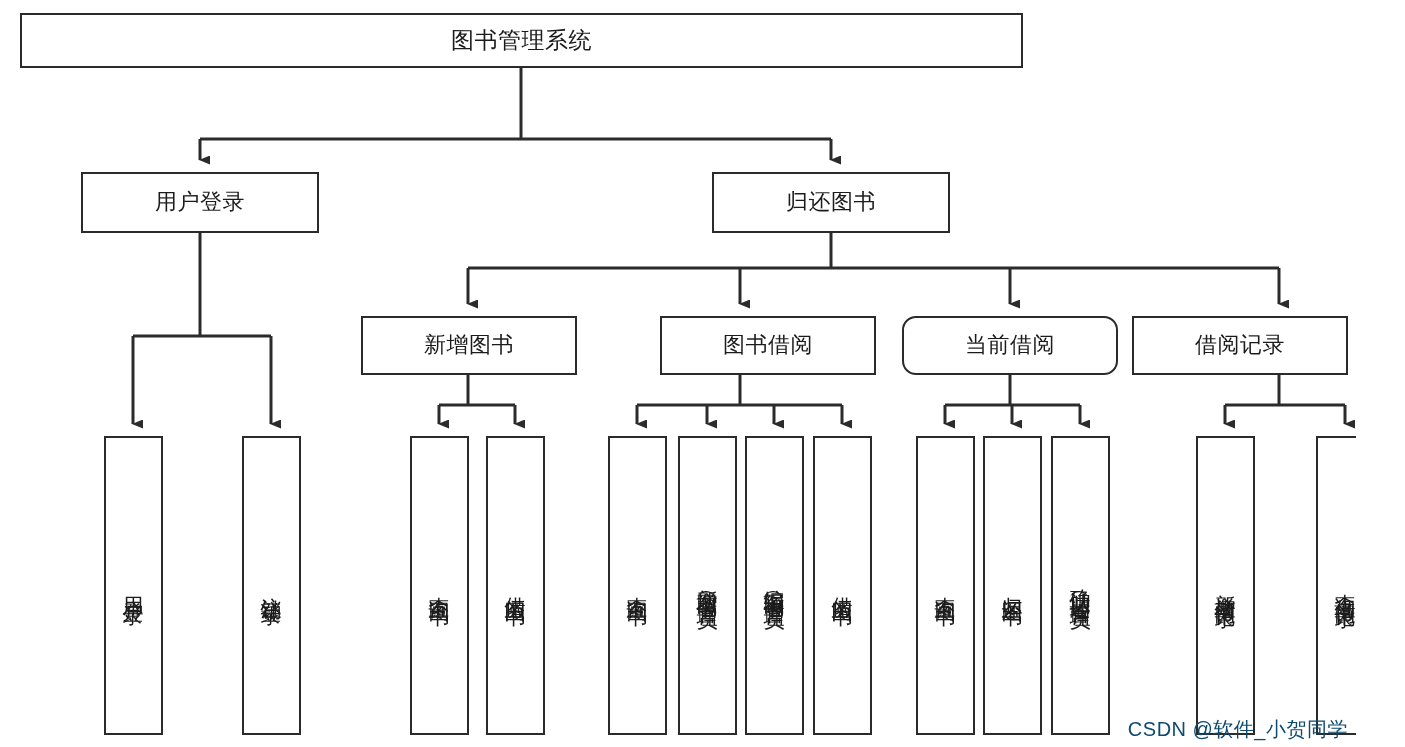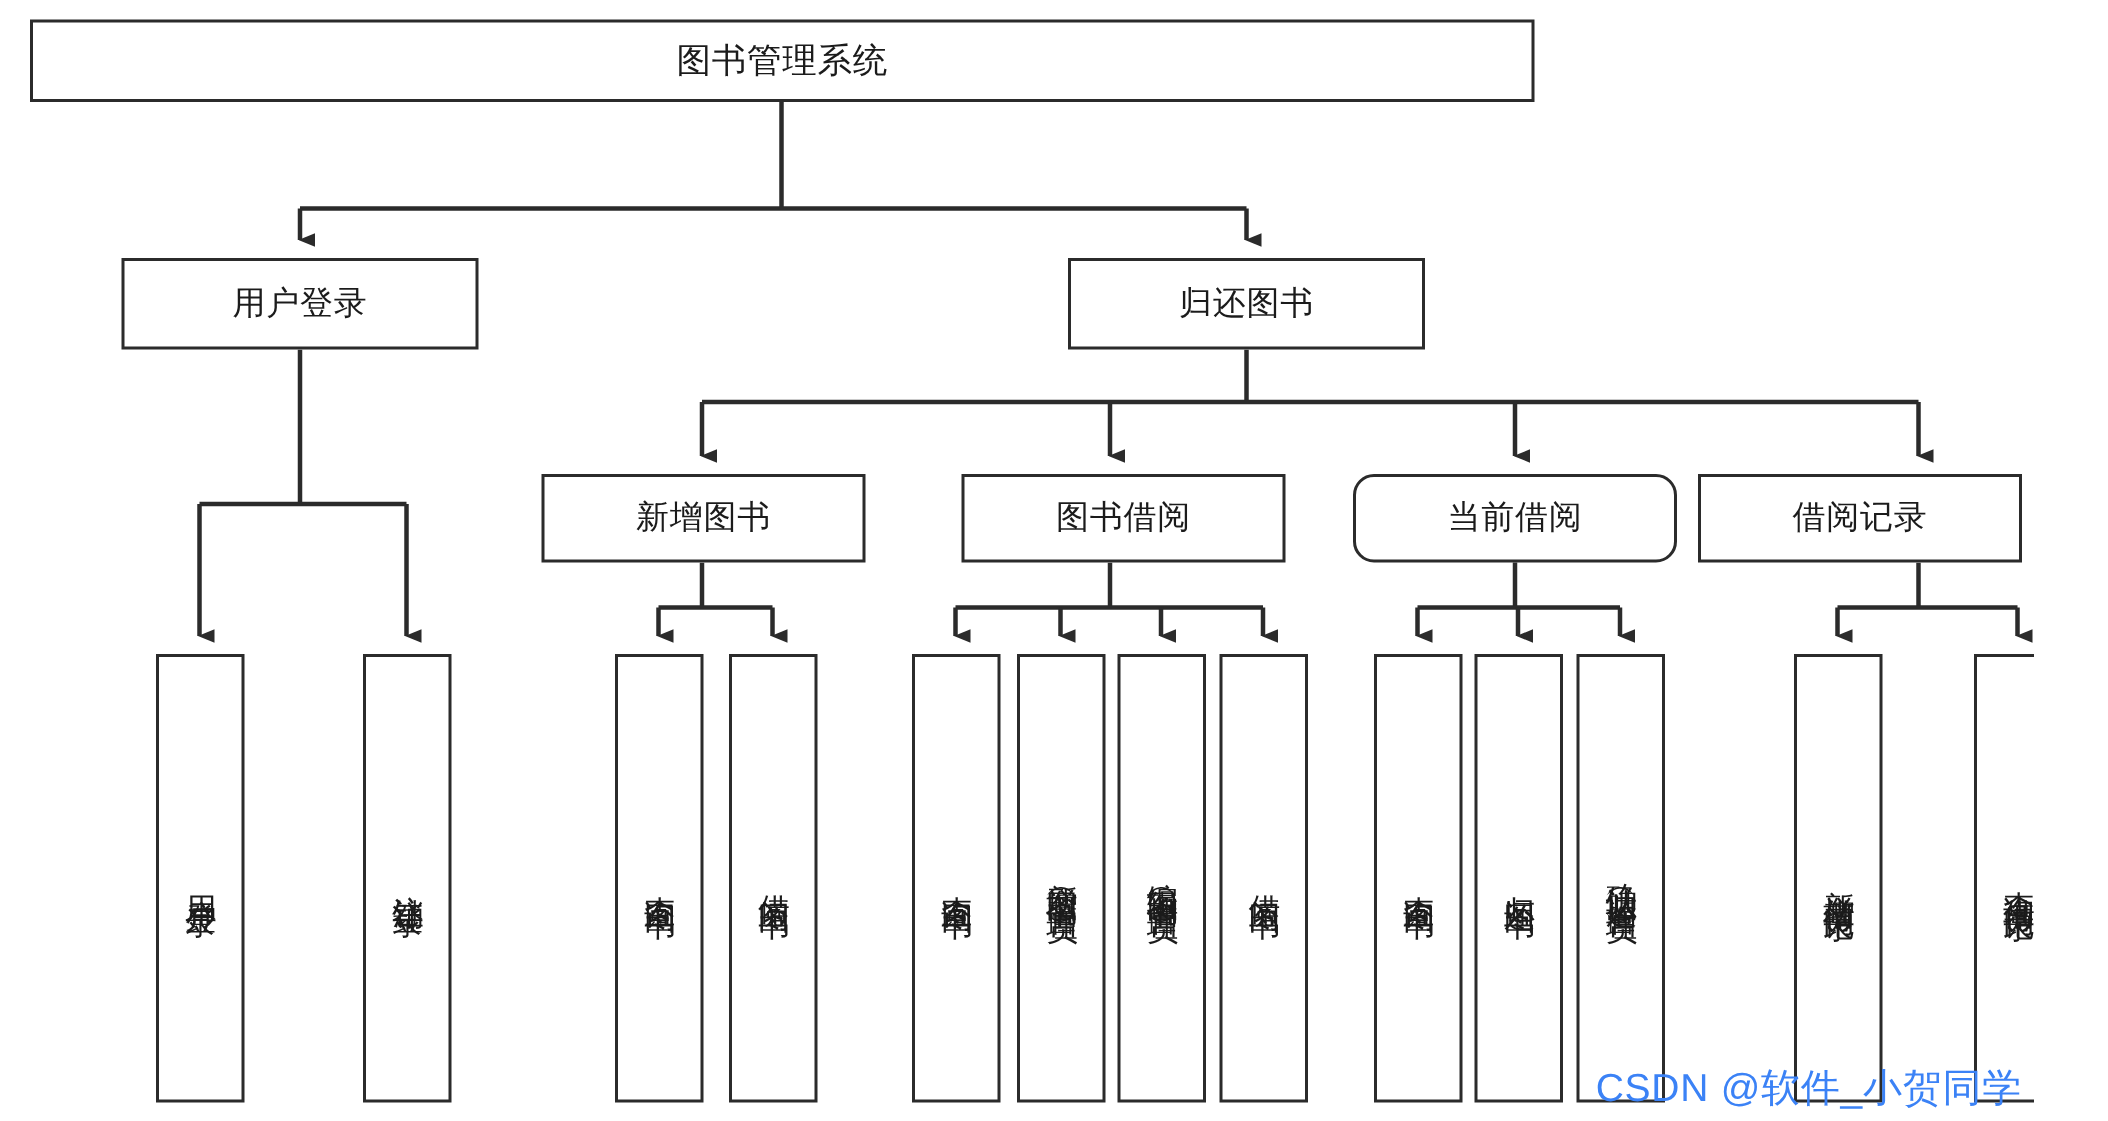--- a/index.html
+++ b/index.html
@@ -60,22 +60,22 @@
     font-size: 21px;
     line-height: 1.0;
     letter-spacing: 3px;
     white-space: nowrap;
     max-height: 100%;
   }
   #watermark {
     position: absolute;
     right: 8px;
     bottom: 4px;
-    font-size: 26px;
-    color: #3b82f6;
+    font-size: 20px;
+    color: #0c4a6e;
     letter-spacing: 0.5px;
     user-select: none;
     white-space: nowrap;
   }
 </style>
 </head>
 <body>
 
 <div id="diagram-canvas">
 
@@ -139,21 +139,21 @@
   <div class="node horiz" style="left:81px; top:172px; width:238px; height:61px;">
     <span class="node-label">用户登录</span>
   </div>
   <div class="node horiz" style="left:712px; top:172px; width:238px; height:61px;">
     <span class="node-label">归还图书</span>
   </div>
 
   <div class="node horiz" style="left:361px; top:316px; width:216px; height:59px;">
     <span class="node-label">新增图书</span>
   </div>
-  <div class="node horiz" style="left:641px; top:316px; width:216px; height:59px;">
+  <div class="node horiz" style="left:660px; top:316px; width:216px; height:59px;">
     <span class="node-label">图书借阅</span>
   </div>
   <div class="node horiz" style="left:902px; top:316px; width:216px; height:59px;border-radius:14px;">
     <span class="node-label">当前借阅</span>
   </div>
   <div class="node horiz" style="left:1132px; top:316px; width:216px; height:59px;">
     <span class="node-label">借阅记录</span>
   </div>
 
   <div class="node vert" style="left:104px; top:436px; width:59px; height:299px;">

